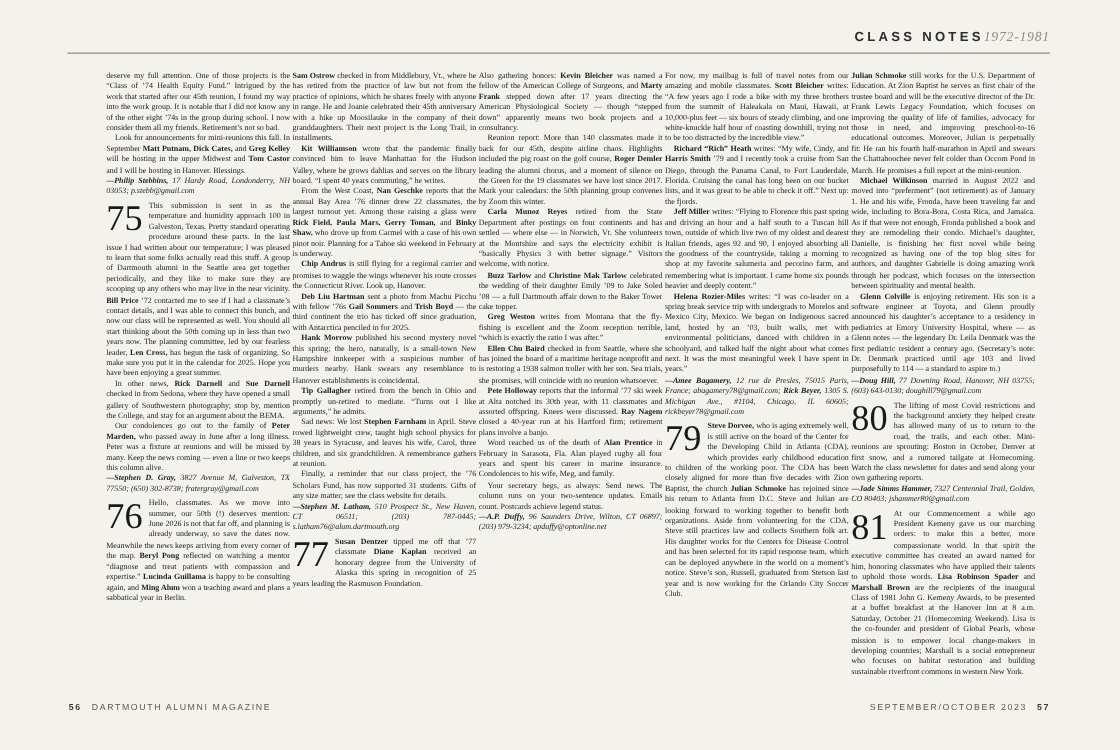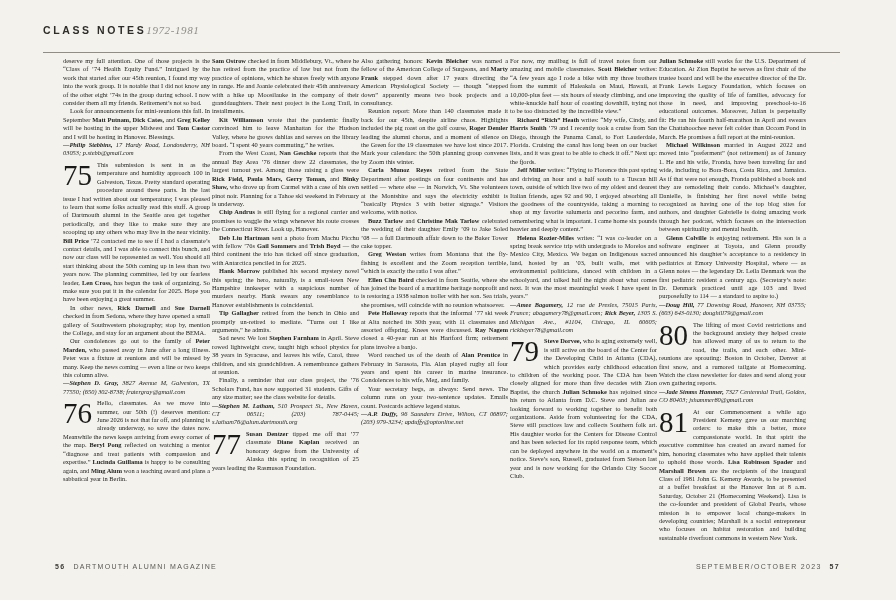--- a/index.html
+++ b/index.html
@@ -4,35 +4,35 @@
 <title>Class Notes</title>
 <style>
   html,body{margin:0;padding:0;}
   body{
     width:896px;height:600px;position:relative;overflow:hidden;
     background:#f3f2ed;
     font-family:"Liberation Serif", serif;
     color:#1d1d1b;
   }
   .page-header{
-    position:absolute;left:43px;right:56px;top:24px;
-    display:flex;justify-content:flex-start;align-items:baseline;
-    border-bottom:1px solid #8f8d86;padding-bottom:16px;
+    position:absolute;left:54px;right:56px;top:24px;
+    display:flex;justify-content:flex-end;align-items:baseline;
+    border-bottom:1px solid #8f8d86;padding-bottom:6px;
   }
   .header-title{
     font-family:"Liberation Sans", sans-serif;
     font-weight:bold;font-size:10.5px;letter-spacing:2.6px;color:#2e2d2a;
   }
   .header-years{
     font-family:"Liberation Serif", serif;
     font-style:italic;font-size:11px;color:#8f8d86;letter-spacing:.6px;
   }
   .columns{
-    position:absolute;left:63px;top:57px;width:785px;height:484px;
-    display:flex;gap:2px;
+    position:absolute;left:43px;top:57px;width:785px;height:484px;
+    display:flex;gap:2px;justify-content:flex-end;
   }
   .col{width:147px;height:484px;overflow:hidden;}
   .body-p{
     margin:0;font-size:6.4px;line-height:8.4px;text-align:justify;
     text-indent:7px;color:#1d1d1b;
     -webkit-hyphens:auto;hyphens:auto;
   }
   .body-p.cont{text-indent:0;}
   .body-p b{font-weight:bold;}
   .secretary{font-style:italic;text-indent:0;margin-bottom:1px;}

